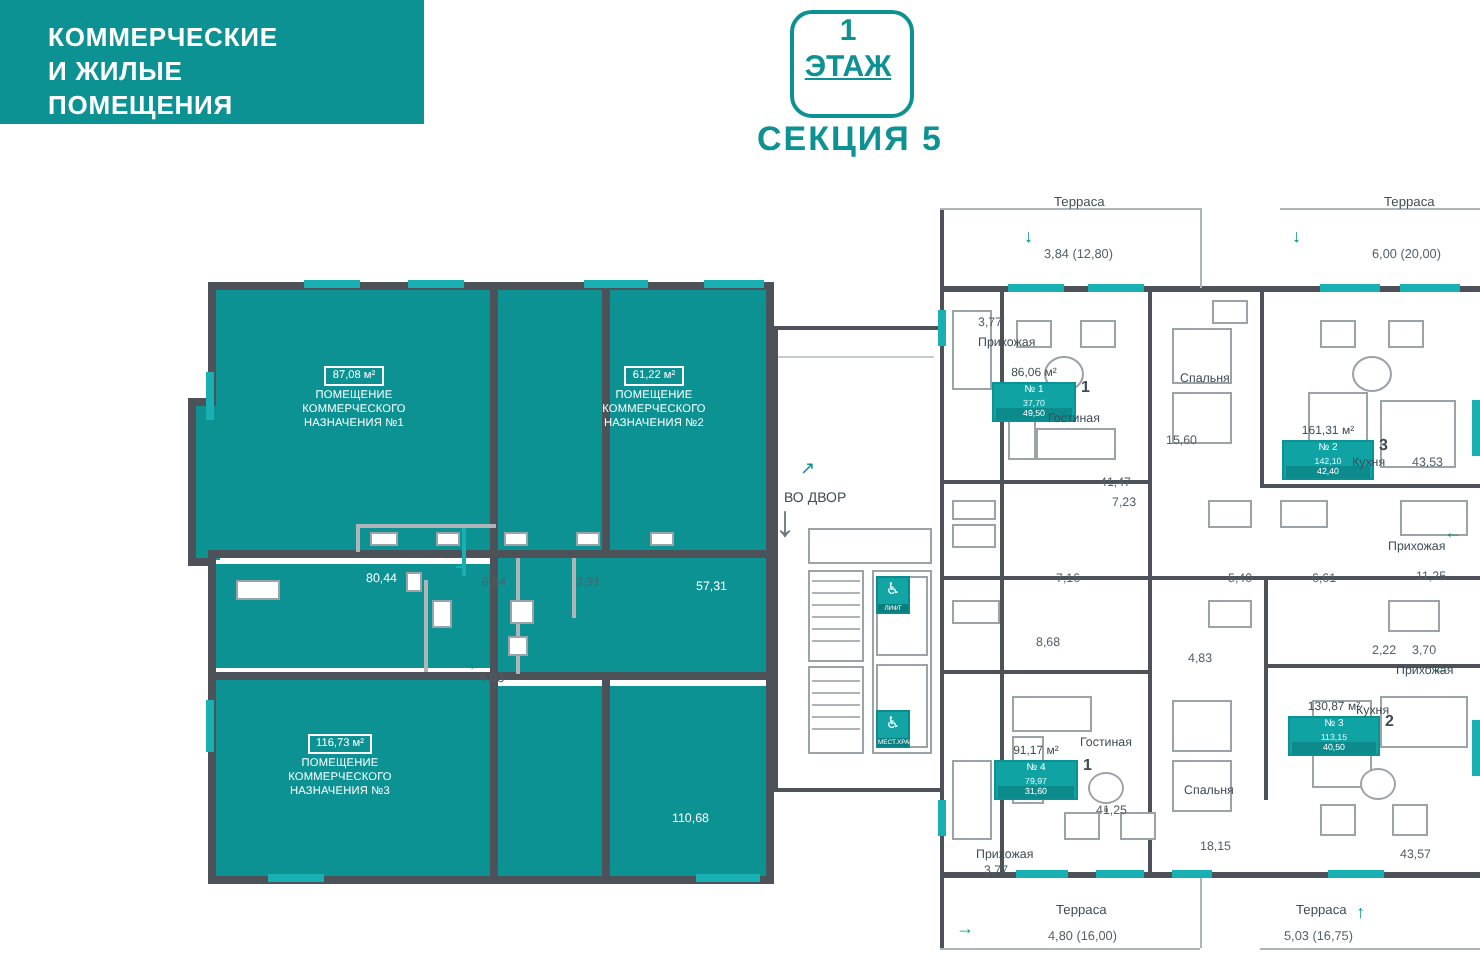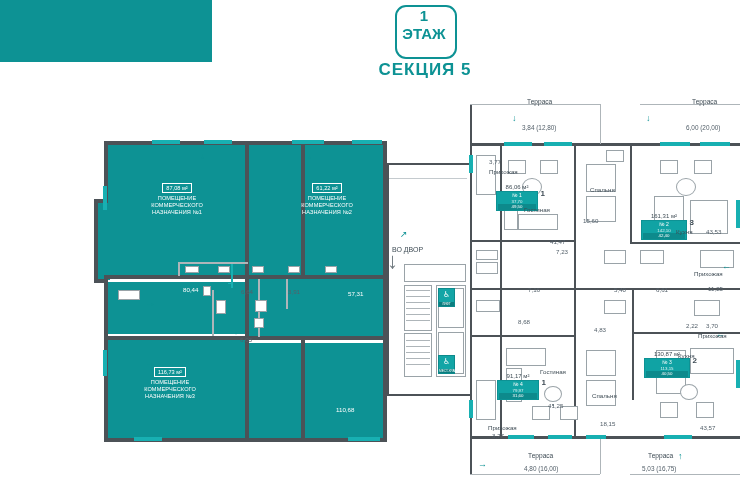--- a/index.html
+++ b/index.html
@@ -10,21 +10,21 @@
 
   
   .banner{position:absolute;left:0;top:0;width:212px;height:62px;background:#0d9294;}
   .banner-txt{position:absolute;left:24px;top:10px;width:180px;color:#ffffff;
               font-size:13px;font-weight:bold;line-height:17px;letter-spacing:.4px;}
   .floor-badge{position:absolute;left:395px;top:5px;width:58px;height:50px;
                border:2px solid #0d9294;border-radius:11px;background:#ffffff;}
   .floor-num{position:absolute;left:395px;top:8px;width:58px;text-align:center;
              font-size:15px;font-weight:bold;color:#0d9294;line-height:15px;}
   .floor-word{position:absolute;left:395px;top:26px;width:58px;text-align:center;
-              font-size:15px;font-weight:bold;color:#0d9294;line-height:16px;}
+              font-size:15px;font-weight:bold;color:#0d9294;line-height:16px;text-decoration:underline;}
   .section-title{position:absolute;left:330px;top:60px;width:190px;text-align:center;
                  font-size:17px;font-weight:bold;color:#0d9294;letter-spacing:1px;}
 
   
   .wall{position:absolute;background:#4c5257;}
   .fill{position:absolute;background:#0d9294;}
   .room{position:absolute;background:#ffffff;border:1px solid #9aa3a8;box-sizing:border-box;}
   .thin{position:absolute;background:#aeb5b9;}
   .glaz{position:absolute;background:#18b0b2;}
   .dim{position:absolute;font-size:6.2px;color:#54606a;white-space:nowrap;}
@@ -60,20 +60,25 @@
   .ter{position:absolute;font-size:6.6px;color:#3f4c55;white-space:nowrap;}
   .terd{position:absolute;font-size:6.4px;color:#54606a;white-space:nowrap;}
   .dash{position:absolute;border-top:1px solid #c4cace;}
 </style>
 </head>
 <body>
 
 <div class="root">
 
   <div class="banner"></div>
+  <div class="banner-txt">
+    <div>КОММЕРЧЕСКИЕ</div>
+    <div>И ЖИЛЫЕ</div>
+    <div>ПОМЕЩЕНИЯ</div>
+  </div>
 
   <div class="floor-badge"></div>
   <div class="floor-num">1</div>
   <div class="floor-word">ЭТАЖ</div>
   <div class="section-title">СЕКЦИЯ 5</div>
 
   <div class="fill" style="left:108px;top:145px;width:137px;height:130px;"></div>
   <div class="fill" style="left:108px;top:282px;width:137px;height:52px;"></div>
   <div class="fill" style="left:249px;top:145px;width:52px;height:130px;"></div>
   <div class="fill" style="left:305px;top:145px;width:78px;height:130px;"></div>

